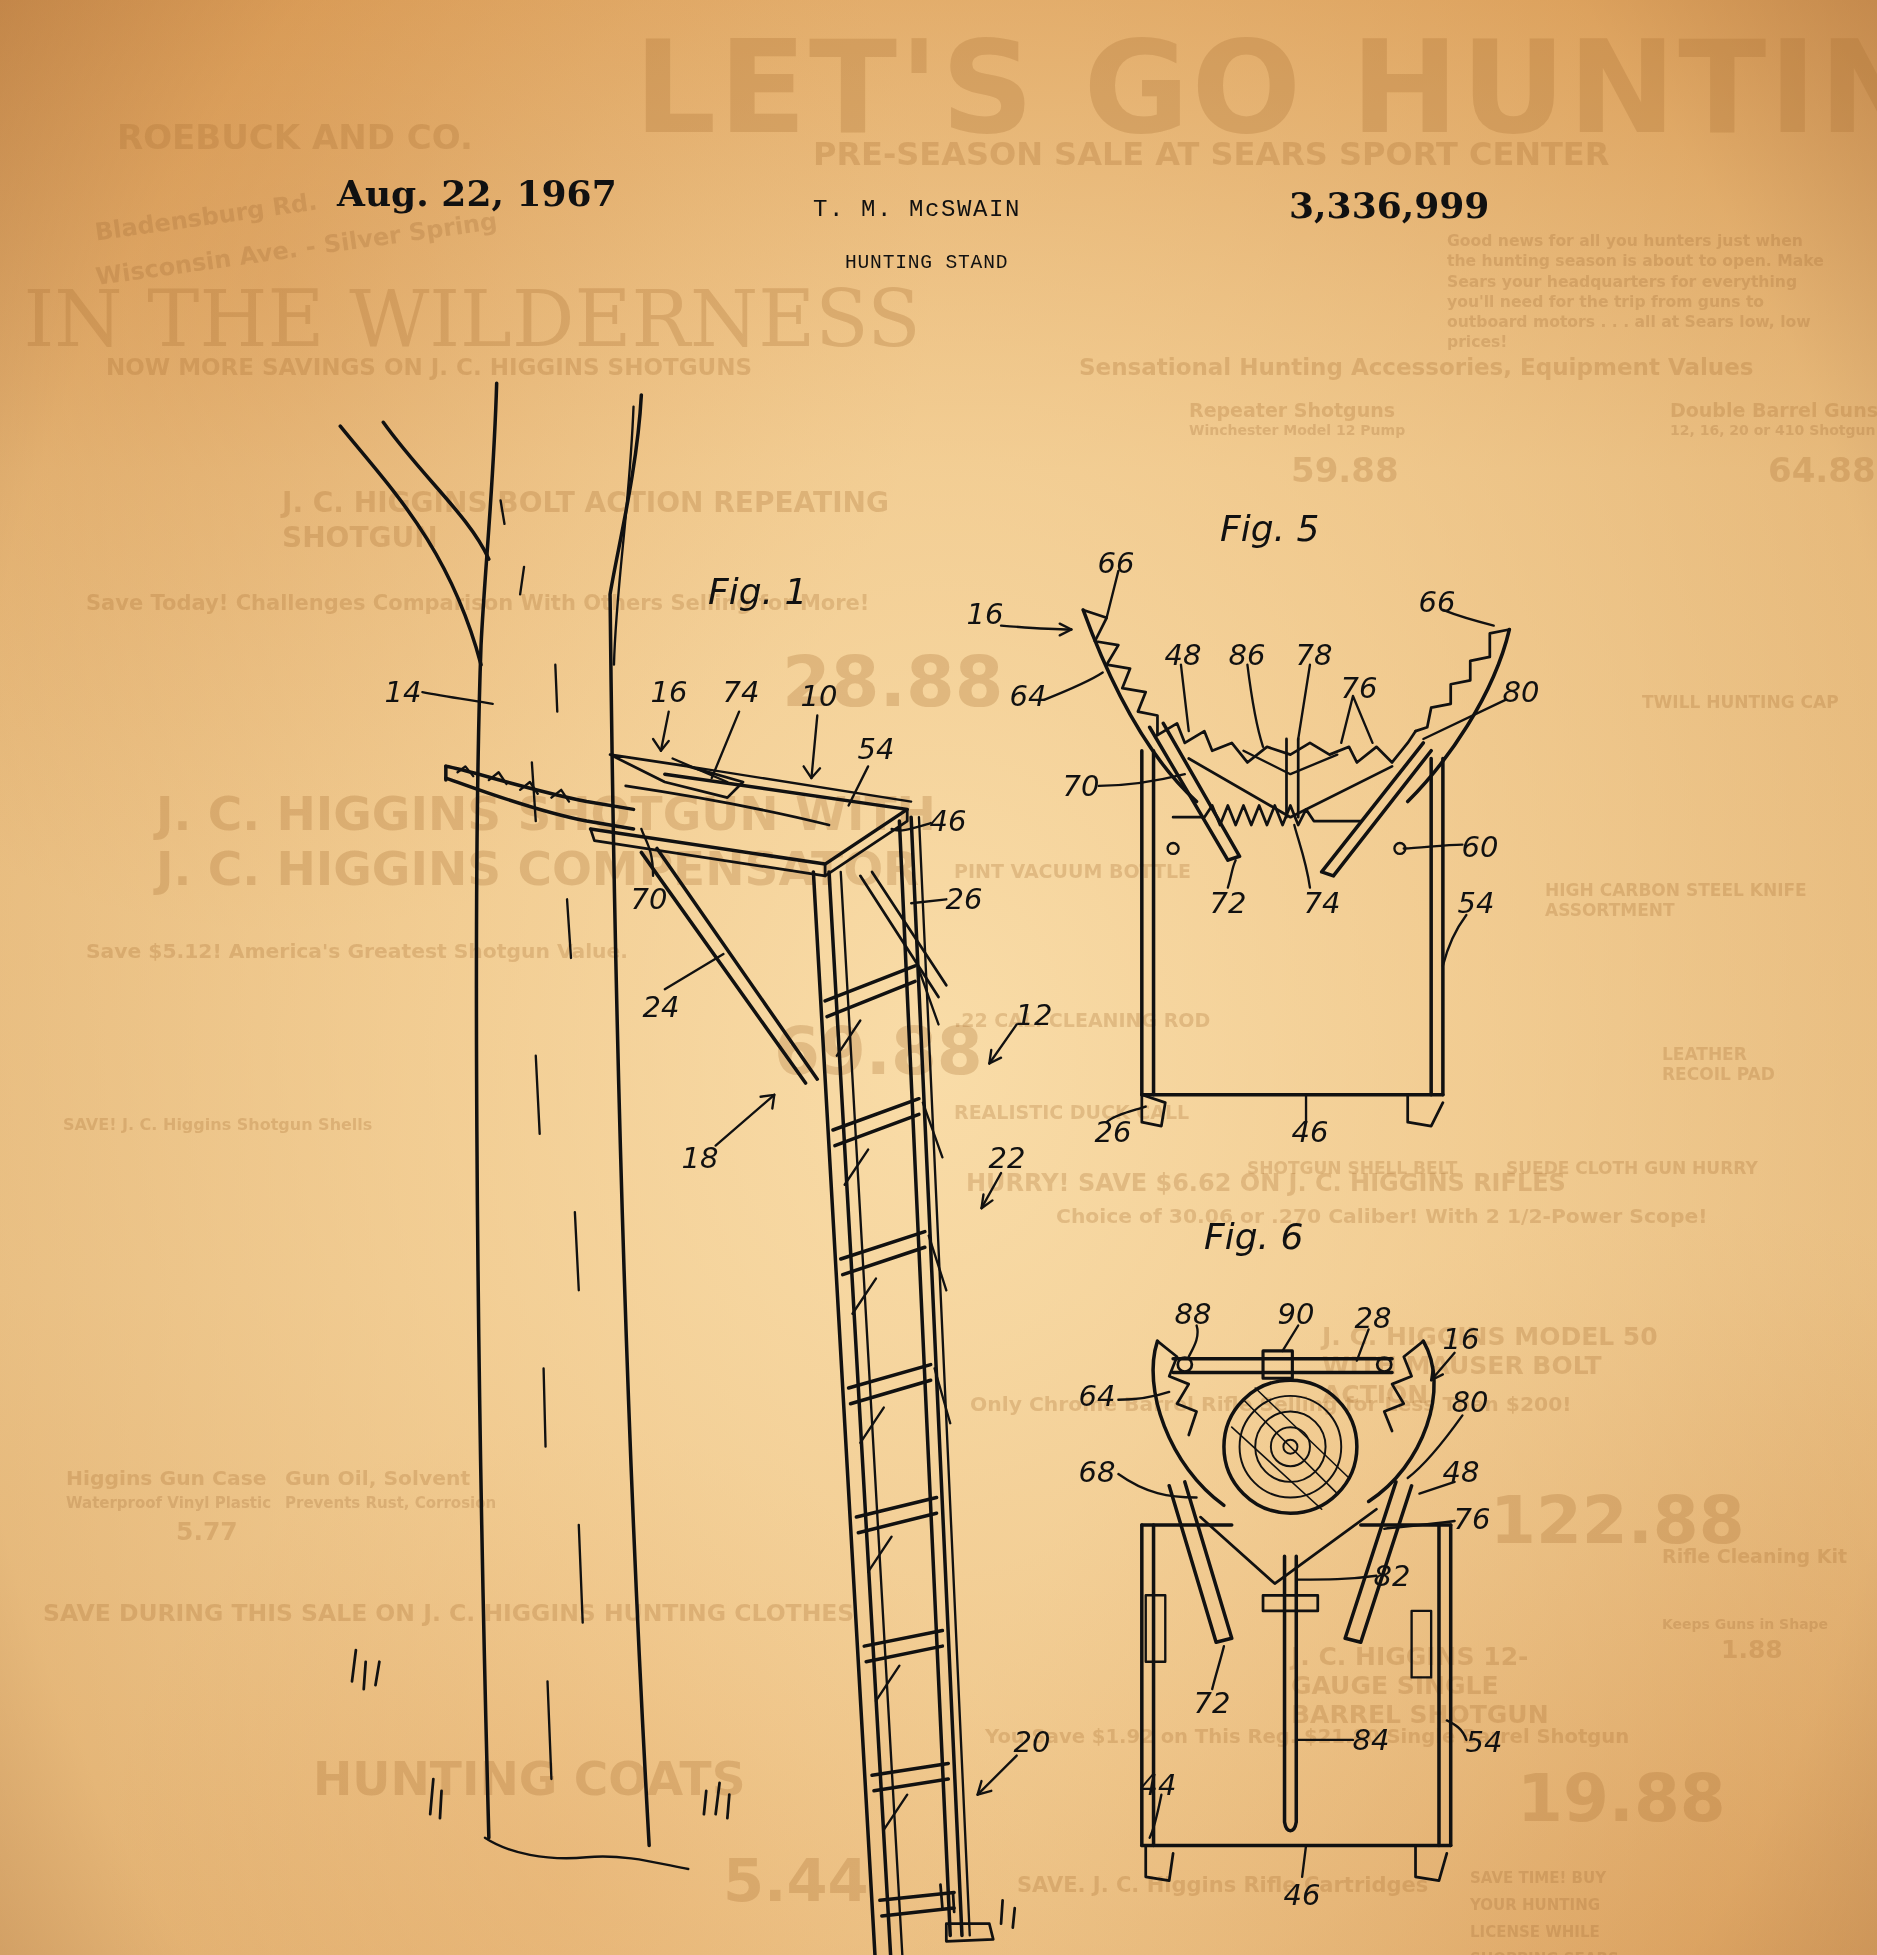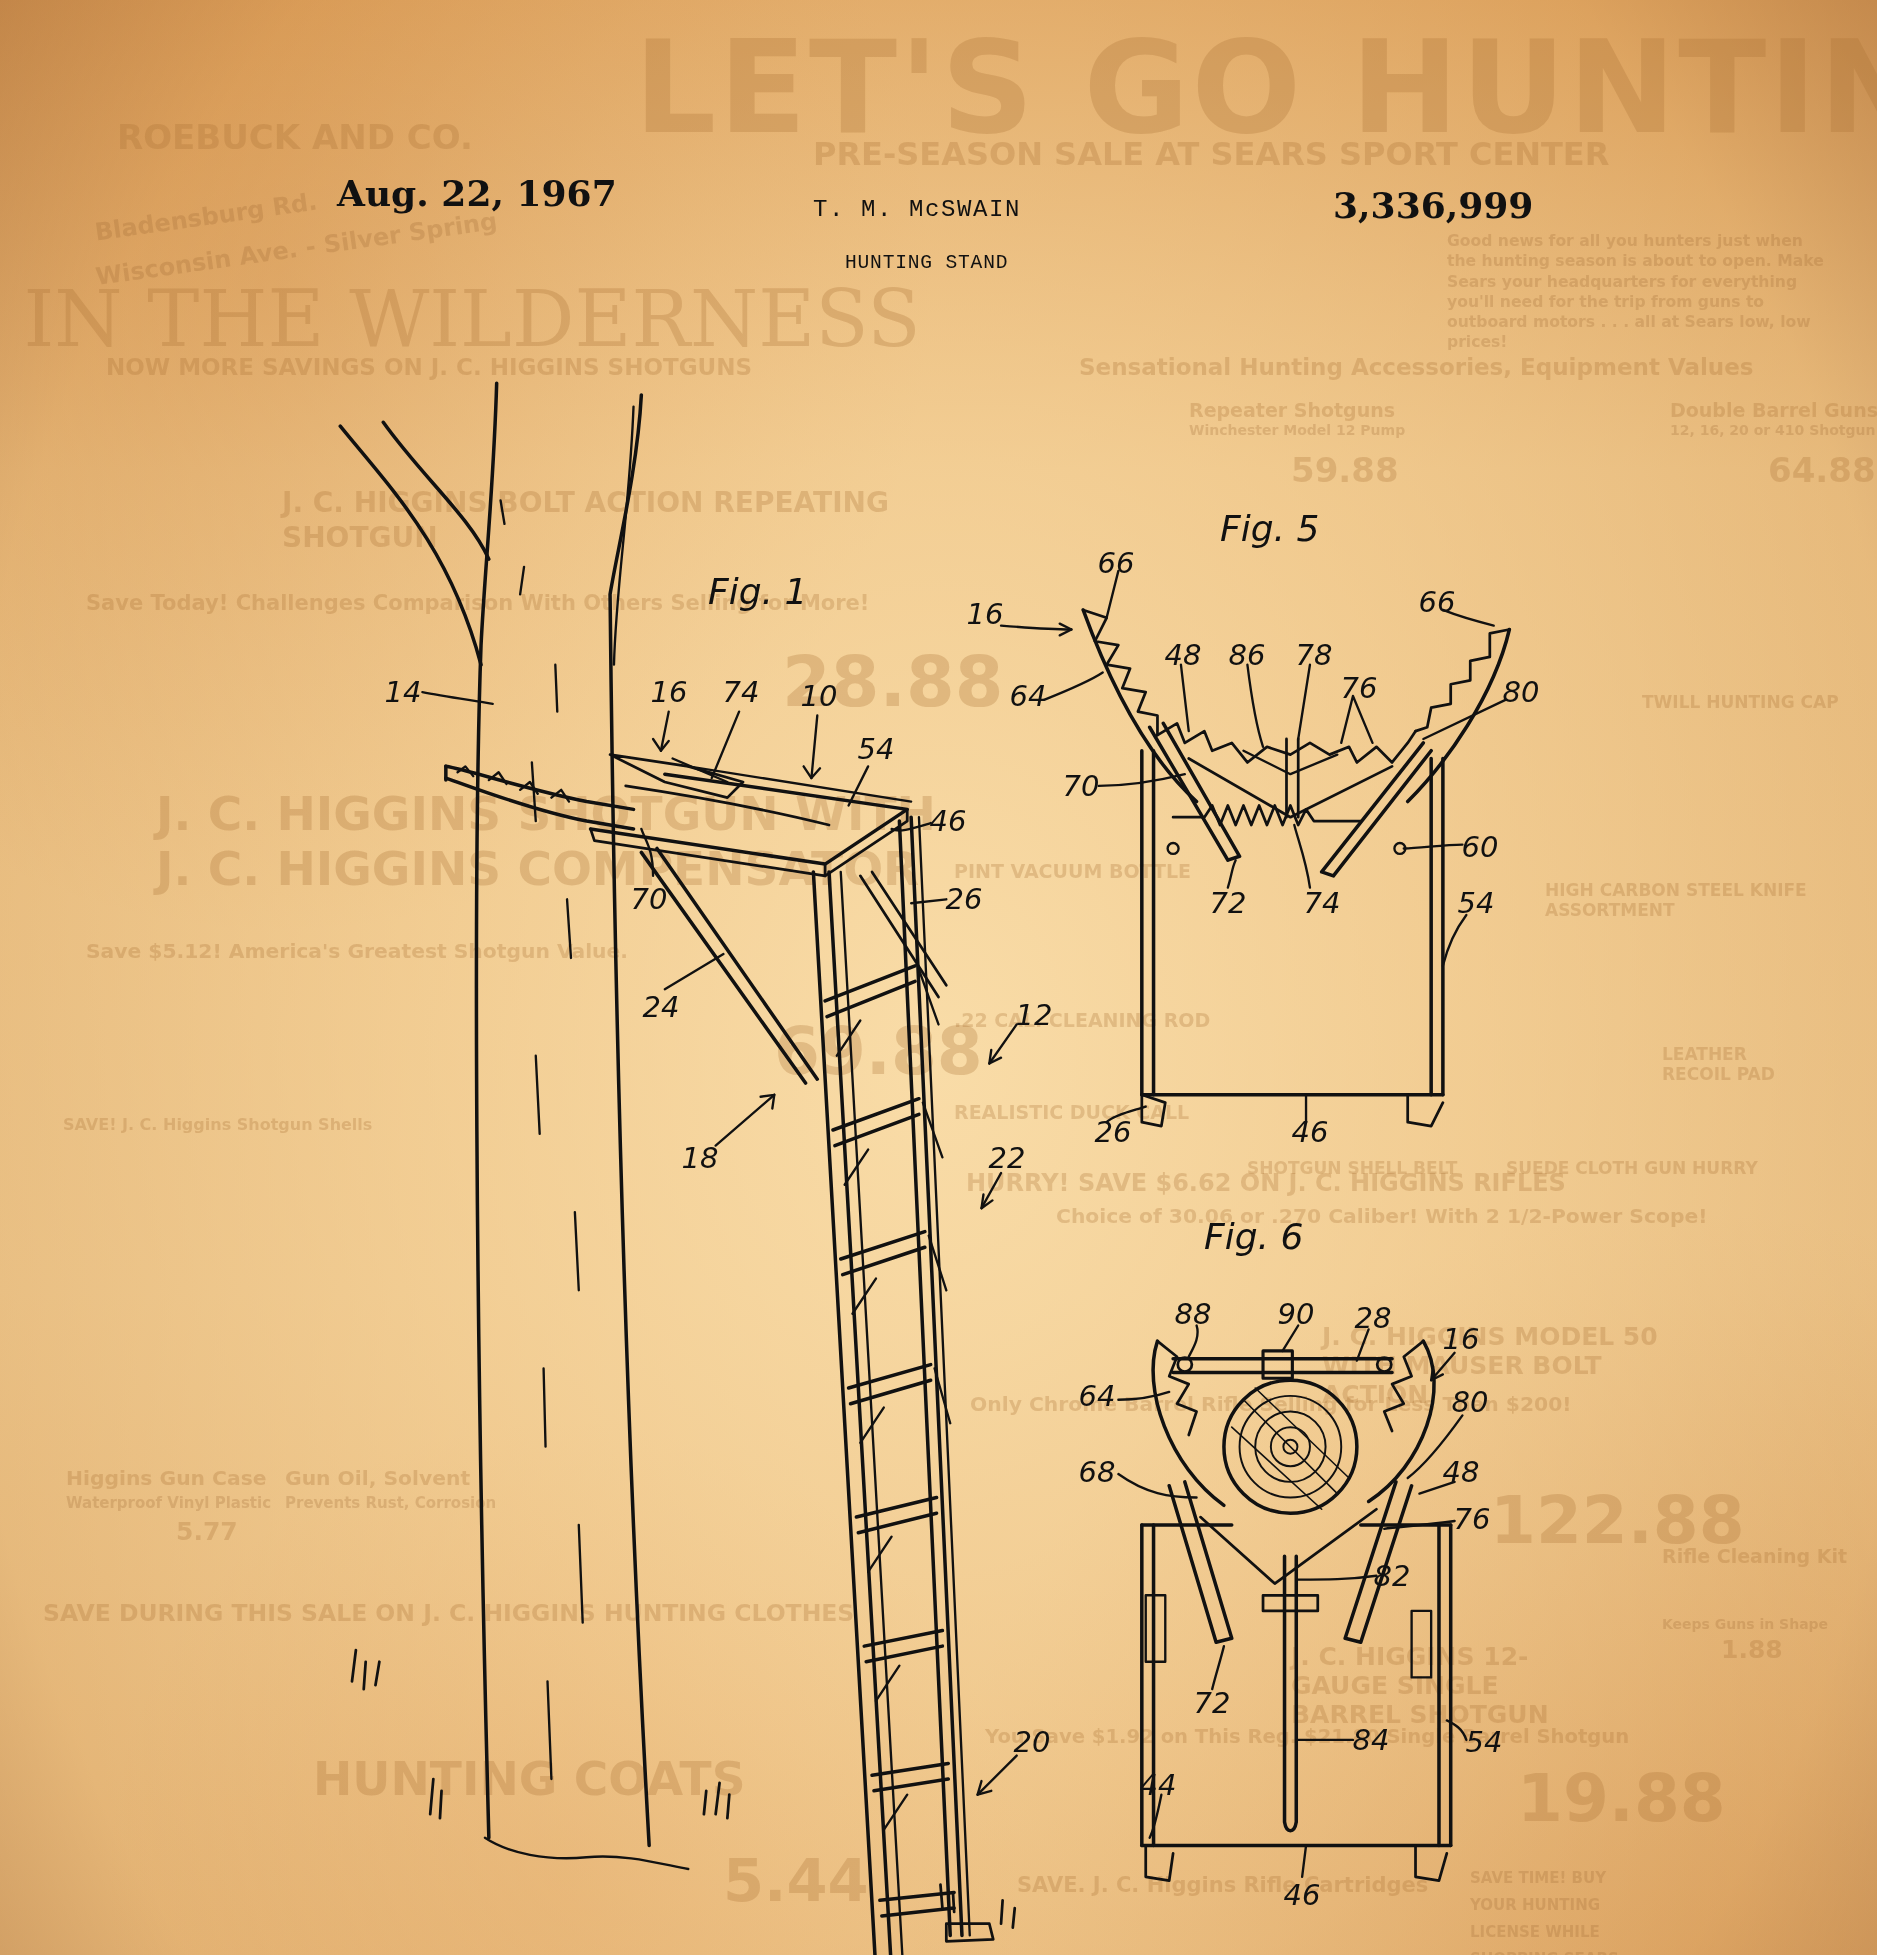--- a/index.html
+++ b/index.html
@@ -20,21 +20,21 @@
   .ghost {
     position: absolute; color: rgba(170,110,50,0.28);
     font-family: "DejaVu Sans", sans-serif; font-weight: bold; white-space: nowrap;
   }
   .ghost.serif { font-family: "DejaVu Serif", serif; font-weight: normal; }
   .ghost.small { font-weight: bold; color: rgba(160,105,50,0.26); }
   .ink { position: absolute; color: #111; white-space: nowrap; }
   .hdr-date { font-family: "DejaVu Serif", serif; font-weight: bold; font-size: 36px; }
   .hdr-name { font-family: "Liberation Mono", monospace; font-size: 24px; letter-spacing: 1.6px; }
   .hdr-title { font-family: "Liberation Mono", monospace; font-size: 19.6px; letter-spacing: 0.8px; }
-  .hdr-num { font-family: "DejaVu Serif", serif; font-weight: bold; font-size: 36px; margin-left: 44px; }
+  .hdr-num { font-family: "DejaVu Serif", serif; font-weight: bold; font-size: 36px; }
   .fig { font-family: "DejaVu Sans", sans-serif; font-style: italic; font-size: 36px; }
   .ref { font-family: "DejaVu Sans", sans-serif; font-style: italic; font-size: 29px; transform: translate(-50%,-50%); }
   svg#drawing { position: absolute; left: 0; top: 0; }
 </style>
 </head>
 <body>
 
 <div id="paper"></div>
 
 <div>

